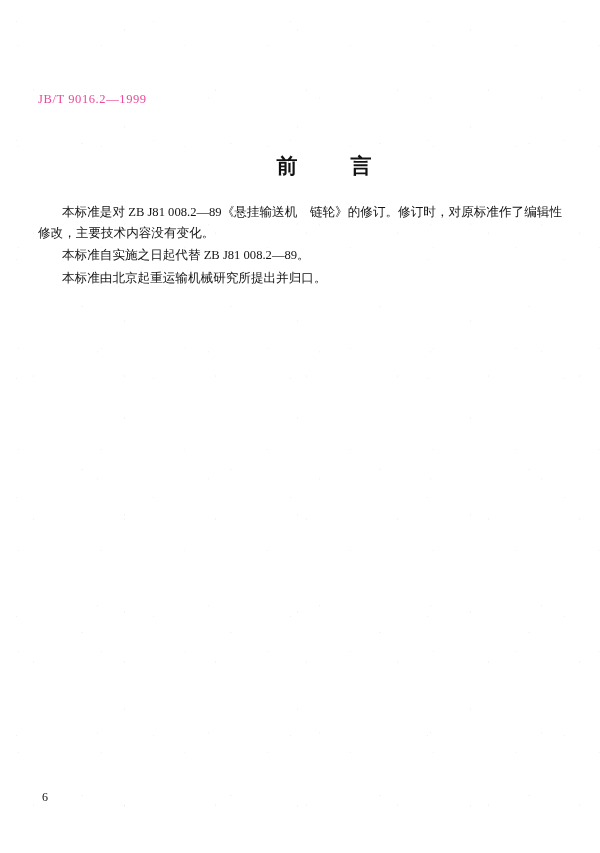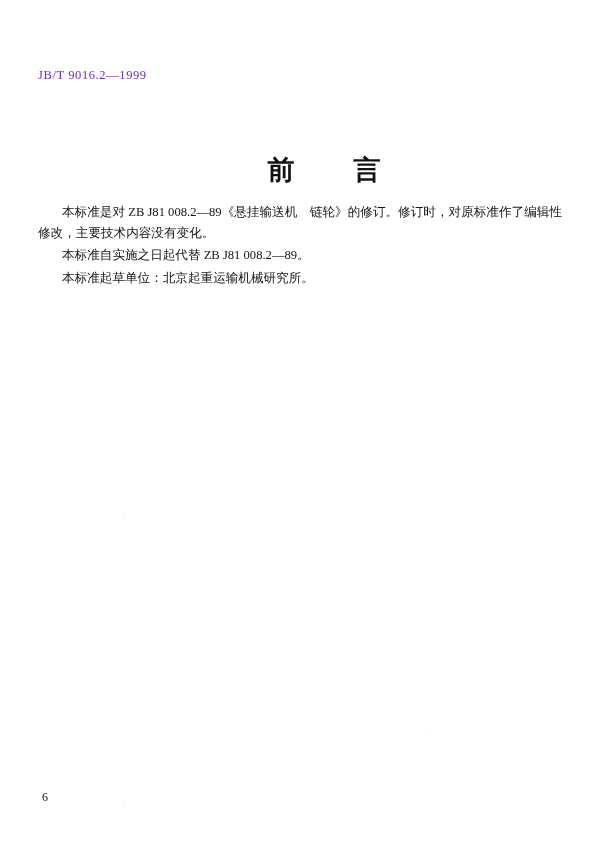--- a/index.html
+++ b/index.html
@@ -33,37 +33,37 @@
   }
 
   .page {
     position: absolute;
     inset: 0;
   }
 
   .header-code {
     position: absolute;
     left: 38px;
-    top: 68px;
+    top: 92px;
     font-family: "Liberation Serif", serif;
     font-size: 12.5px;
     letter-spacing: 0.6px;
-    color: #6d28d9;
+    color: #ec4899;
     white-space: nowrap;
   }
 
   .doc-title {
     position: absolute;
     left: 0;
     right: 0;
     top: 152px;
     text-align: center;
     font-family: "DejaVu Sans", sans-serif;
     font-weight: bold;
-    font-size: 27px;
+    font-size: 21px;
     letter-spacing: 16px;
     text-indent: 16px;
     color: #111;
     margin-left: 48px;
   }
 
   .body-block {
     position: absolute;
     left: 38px;
     right: 38px;
@@ -97,19 +97,19 @@
 
 <div class="page">
 
   <div class="header-code">JB/T 9016.2—1999</div>
 
   <div class="doc-title">前　言</div>
 
   <div class="body-block">
     <p class="para">本标准是对 ZB J81 008.2—89《悬挂输送机　链轮》的修订。修订时，对原标准作了编辑性修改，主要技术内容没有变化。</p>
     <p class="para">本标准自实施之日起代替 ZB J81 008.2—89。</p>
-    <p class="para">本标准起草单位：北京起重运输机械研究所。</p>
+    <p class="para">本标准由北京起重运输机械研究所提出并归口。</p>
   </div>
 
   <div class="page-number">6</div>
 
   <div class="paper-noise"></div>
 </div>
 
 </body></html>

